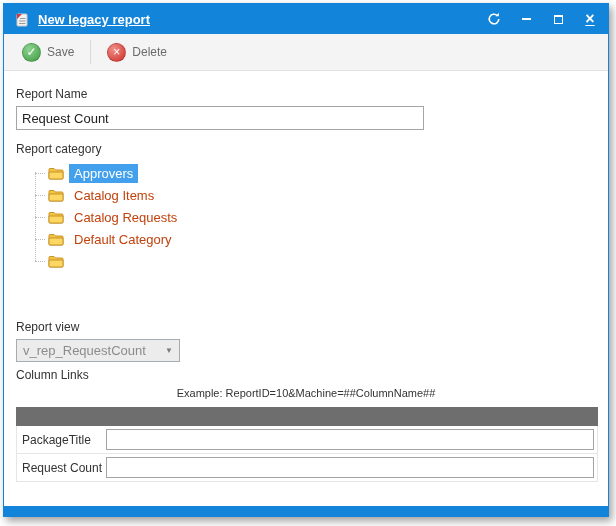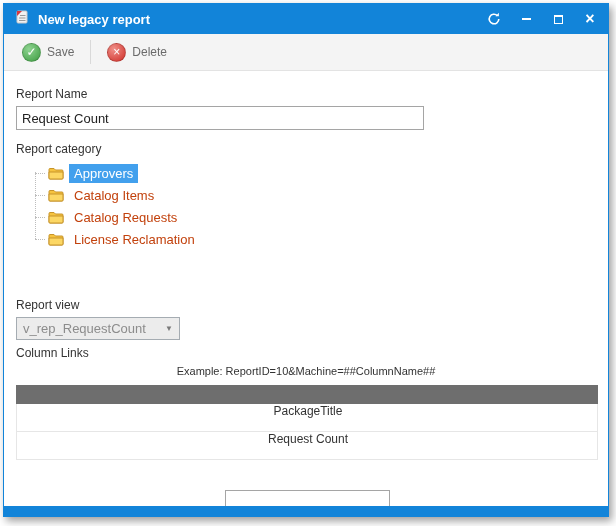--- a/index.html
+++ b/index.html
@@ -6,21 +6,21 @@
   html,body { width:616px; height:526px; background:#fff; font-family:"Liberation Sans", sans-serif; }
   .window {
     position:absolute; left:3px; top:3px; width:606px; height:514px;
     background:#fff; border:1px solid #1284d9;
     box-shadow:3px 4px 8px rgba(0,0,0,.38);
     display:flex; flex-direction:column; overflow:hidden;
   }
   
   .titlebar {
     height:30px; flex:0 0 30px; background:#1284d9; color:#fff;
-    display:flex; align-items:center; padding:0 10px; gap:8px;
+    display:flex; padding:8px 10px; gap:8px;text-decoration:underline;
   }
   .titlebar .title { font-size:13px; font-weight:bold; }
   .win-controls { margin-left:auto; display:flex; align-items:center; gap:16px; }
   .win-btn { display:flex; align-items:center; justify-content:center; width:16px; height:16px; cursor:pointer; }
   .min-glyph { width:9px; height:2px; background:#fff; }
   .max-glyph { width:9px; height:9px; border:1px solid #fff; border-top-width:2px; }
   .close-glyph { color:#fff; font-size:16px; line-height:14px; font-weight:bold; }
   
   .toolbar {
     height:37px; flex:0 0 37px; background:#f4f4f4; border-bottom:1px solid #e3e3e3;
@@ -60,21 +60,21 @@
   .select-box {
     width:164px; height:23px; background:#ececec; border:1px solid #a5acb2;
     display:flex; align-items:center; padding:0 6px; cursor:pointer; margin-bottom:4px;
   }
   .select-value { font-size:13px; color:#8c8c8c; }
   .select-arrow { margin-left:auto; font-size:8px; color:#7a7a7a; }
   
   .example-text { margin:4px 0 8px; font-size:11px; color:#333;text-align:center; }
   .col-table { width:582px; }
   .col-header { height:19px; background:#6e6e6e; }
-  .col-row { display:flex; align-items:center; height:28px; border:1px solid #e6e6e6; border-top:none; padding:0 3px;flex-direction:column; }
+  .col-row { display:flex; align-items:center; height:28px; border:1px solid #e6e6e6; border-top:none; padding:0 3px; }
   .col-row-label { flex:0 0 86px; font-size:12px; color:#333; padding-left:2px; }
   .col-row-input {
     flex:1 1 auto; height:21px; border:1px solid #a5a5a5; font-size:12px;
     padding:1px 4px; font-family:"Liberation Sans", sans-serif;
   }
   
   .footer { flex:0 0 10px; height:10px; background:#1284d9; }
 </style>
 </head>
 <body>
@@ -158,21 +158,29 @@
         </span>
         <span class="tree-label">Catalog Requests</span>
       </div>
       <div class="tree-item">
         <span class="folder-icon">
           <svg width="16" height="13" viewBox="0 0 16 13">
               <path d="M1 2.5 A1 1 0 0 1 2 1.5 L6 1.5 L7.5 3 L14 3 A1 1 0 0 1 15 4 L15 11 A1 1 0 0 1 14 12 L2 12 A1 1 0 0 1 1 11 Z" fill="#f6c33f" stroke="#c7942a"></path>
               <path d="M1 5 L15 5 L15 11 A1 1 0 0 1 14 12 L2 12 A1 1 0 0 1 1 11 Z" fill="#fcd764" stroke="#c7942a"></path>
             </svg>
         </span>
-        <span class="tree-label">License Reclamation</span>
+        <span class="tree-label">Default Category</span>
+      </div>
+      <div class="tree-item">
+        <span class="folder-icon">
+          <svg width="16" height="13" viewBox="0 0 16 13">
+              <path d="M1 2.5 A1 1 0 0 1 2 1.5 L6 1.5 L7.5 3 L14 3 A1 1 0 0 1 15 4 L15 11 A1 1 0 0 1 14 12 L2 12 A1 1 0 0 1 1 11 Z" fill="#f6c33f" stroke="#c7942a"></path>
+              <path d="M1 5 L15 5 L15 11 A1 1 0 0 1 14 12 L2 12 A1 1 0 0 1 1 11 Z" fill="#fcd764" stroke="#c7942a"></path>
+            </svg>
+        </span>
       </div>
     </div>
 
     <label class="form-label">Report view</label>
     <div class="select-box">
       <span class="select-value">v_rep_RequestCount</span>
       <span class="select-arrow">▼</span>
     </div>
 
     <label class="form-label">Column Links</label>

